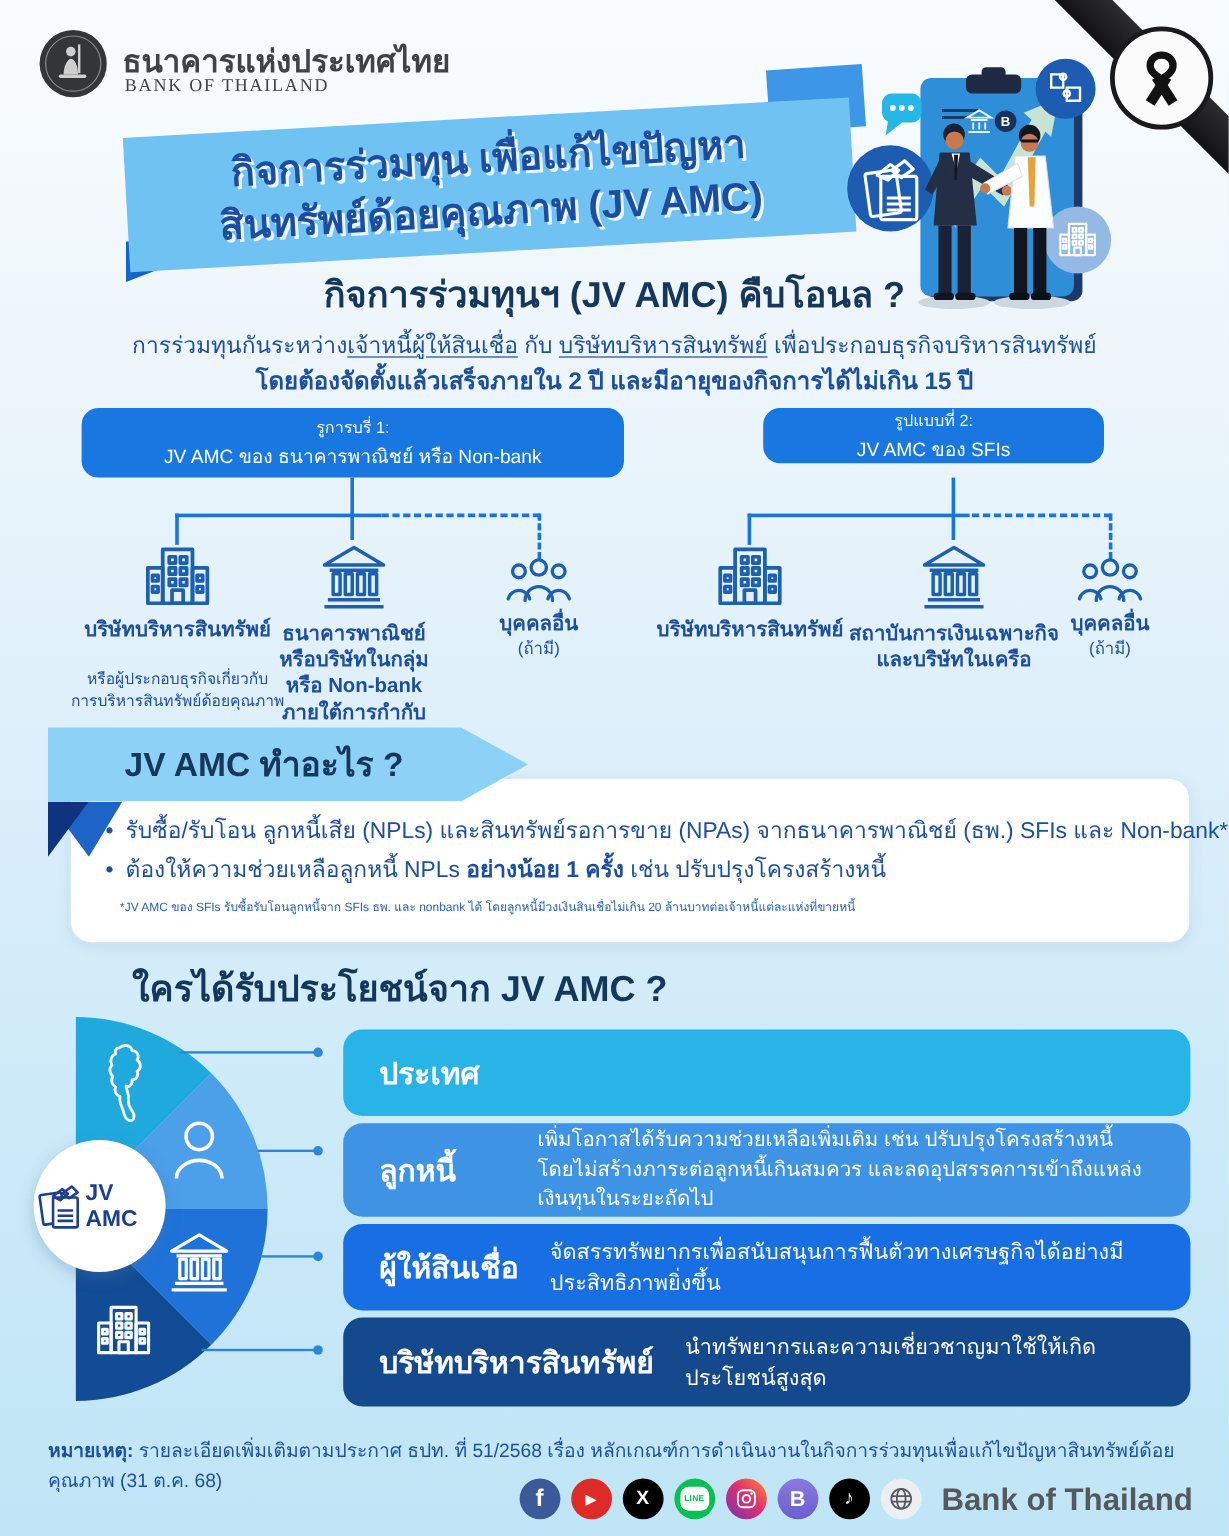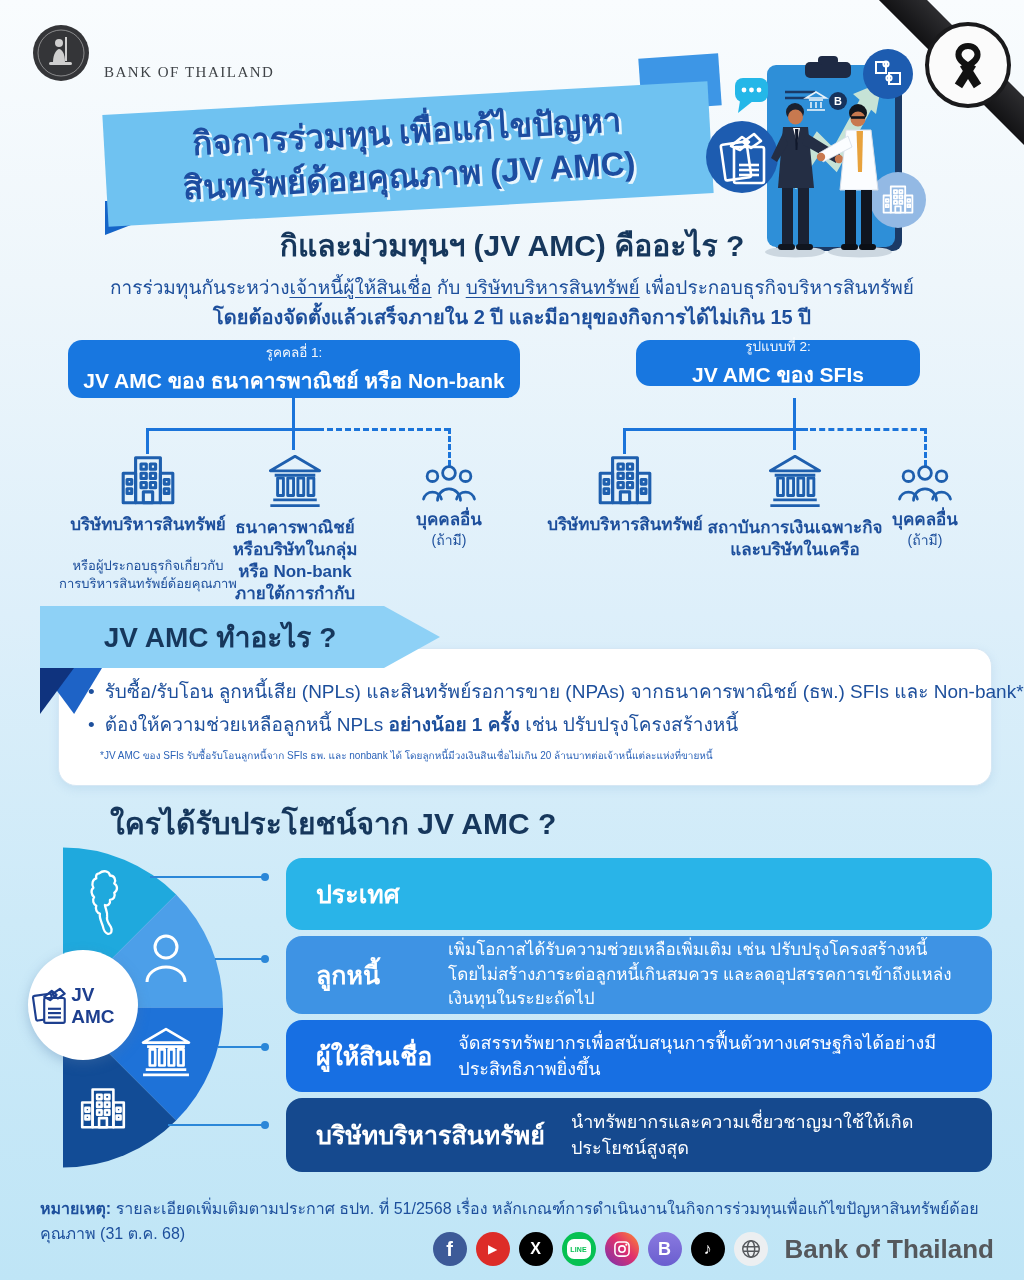--- a/index.html
+++ b/index.html
@@ -27,21 +27,21 @@
 
   
   .sec-head{left:0;top:222px;width:1024px;text-align:center;font-size:30px;font-weight:800;color:#16375c;}
   .para{left:0;top:272px;width:1024px;text-align:center;font-size:19px;color:#1d4f9c;}
   .para u{text-underline-offset:3px;}
   .para-bold{left:0;top:301px;width:1024px;text-align:center;font-size:20px;font-weight:700;color:#1d4f9c;}
 
   
   .form-box{background:#1877e0;border-radius:14px;color:#fff;text-align:center;display:flex;flex-direction:column;justify-content:center;z-index:2;}
   .form-tag{font-size:13.5px;opacity:.95;}
-  .form-title{font-size:21px;font-weight:700;margin-top:1px;}
+  .form-title{font-size:16px;font-weight:400;margin-top:1px;}
   .fb1{left:68px;top:340px;width:452px;height:58px;}
   .fb2{left:636px;top:340px;width:284px;height:46px;}
 
   
   .cl{background:#1b74da;}
   .cl-dash-h{border-top:3px dashed #1b74da;height:0;background:none;}
   .cl-dash-v{border-left:3px dashed #1b74da;width:0;background:none;}
 
   .node-icon{color:#1e5fae;}
   .node-label{font-weight:700;font-size:17px;color:#1d4f9c;text-align:center;white-space:pre-line;line-height:1.3;}
@@ -143,20 +143,21 @@
   </svg>
 
   <svg class="abs" style="left:32px;top:24px" width="58" height="58" viewBox="0 0 58 58">
     <circle cx="29" cy="29" r="28" fill="#343538"></circle>
     <circle cx="29" cy="29" r="23" fill="none" stroke="#cfcfcf" stroke-width="1" opacity=".55"></circle>
     <rect x="33" y="13" width="2" height="24" fill="#cfcfcf"></rect>
     <circle cx="27" cy="19" r="4" fill="#cfcfcf"></circle>
     <path d="M21 38 c0-8 4-13 6-13 c3 0 6 5 6 13 z" fill="#cfcfcf"></path>
     <rect x="17" y="38" width="23" height="3" rx="1.5" fill="#cfcfcf"></rect>
   </svg>
+  <div class="abs org-th">ธนาคารแห่งประเทศไทย</div>
   <div class="abs org-en">BANK OF THAILAND</div>
 
   <div class="abs black-band"></div>
   <div class="abs ribbon-badge">
     <svg width="52" height="52" viewBox="0 0 60 60">
       <path d="M30 8 c-8 0-11 6-11 10 c0 6 5 9 11 13 c6-4 11-7 11-13 c0-4-3-10-11-10 z" fill="none" stroke="#121212" stroke-width="7"></path>
       <path d="M25 29 L41 54" stroke="#121212" stroke-width="10"></path>
       <path d="M35 29 L19 54" stroke="#121212" stroke-width="10"></path>
     </svg>
   </div>
@@ -253,28 +254,28 @@
       <polygon points="166.5,83 173,83 172,124 168,124" fill="#e8a23c"></polygon>
       <polygon points="158,88 129,105 133,114 162,99" fill="#fbfdff" stroke="#d6dee8" stroke-width="0.8"></polygon>
       <circle cx="131" cy="109" r="4.2" fill="#c8794f"></circle>
       <rect x="155" y="142" width="11" height="55" fill="#10151f"></rect>
       <rect x="171" y="142" width="11" height="55" fill="#10151f"></rect>
       <rect x="151" y="196" width="17" height="6" rx="3" fill="#0b0f16"></rect>
       <rect x="169" y="196" width="17" height="6" rx="3" fill="#0b0f16"></rect>
     </g>
   </svg>
 
-  <div class="abs sec-head">กิและม่วมทุนฯ (JV AMC) คืออะไร ?</div>
+  <div class="abs sec-head">กิจการร่วมทุนฯ (JV AMC) คืบโอนล ?</div>
   <div class="abs para">
     <span>การร่วมทุนกันระหว่าง</span><u>เจ้าหนี้ผู้ให้สินเชื่อ</u><span> กับ </span><u>บริษัทบริหารสินทรัพย์</u><span> เพื่อประกอบธุรกิจบริหารสินทรัพย์</span>
   </div>
   <div class="abs para-bold">โดยต้องจัดตั้งแล้วเสร็จภายใน 2 ปี และมีอายุของกิจการได้ไม่เกิน 15 ปี</div>
 
   <div class="abs form-box fb1">
-    <div class="form-tag">รูคคลอี่ 1:</div>
+    <div class="form-tag">รูการบรี่ 1:</div>
     <div class="form-title">JV AMC ของ ธนาคารพาณิชย์ หรือ Non-bank</div>
   </div>
 
   <div class="abs cl" style="left:292px;top:398px;width:3px;height:52px"></div>
   <div class="abs cl" style="left:146px;top:428px;width:172px;height:3px"></div>
   <div class="abs cl-dash-h" style="left:318px;top:428px;width:132px"></div>
   <div class="abs cl" style="left:146px;top:428px;width:3px;height:26px"></div>
   <div class="abs cl-dash-v" style="left:448px;top:428px;height:38px"></div>
 
   <svg class="abs node-icon" style="left:117px;top:450px" width="62" height="62">

